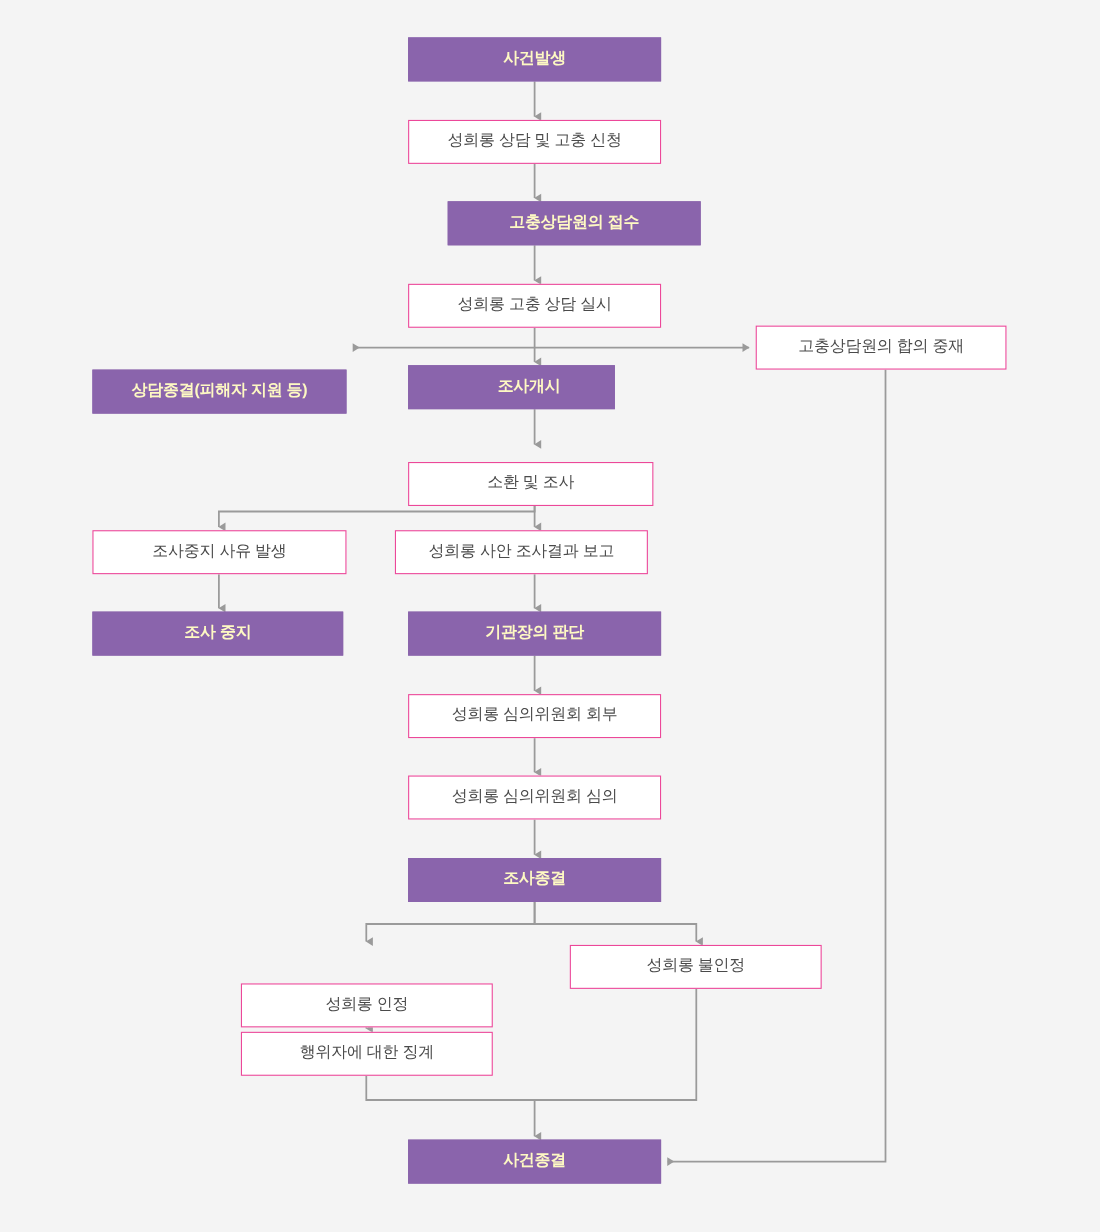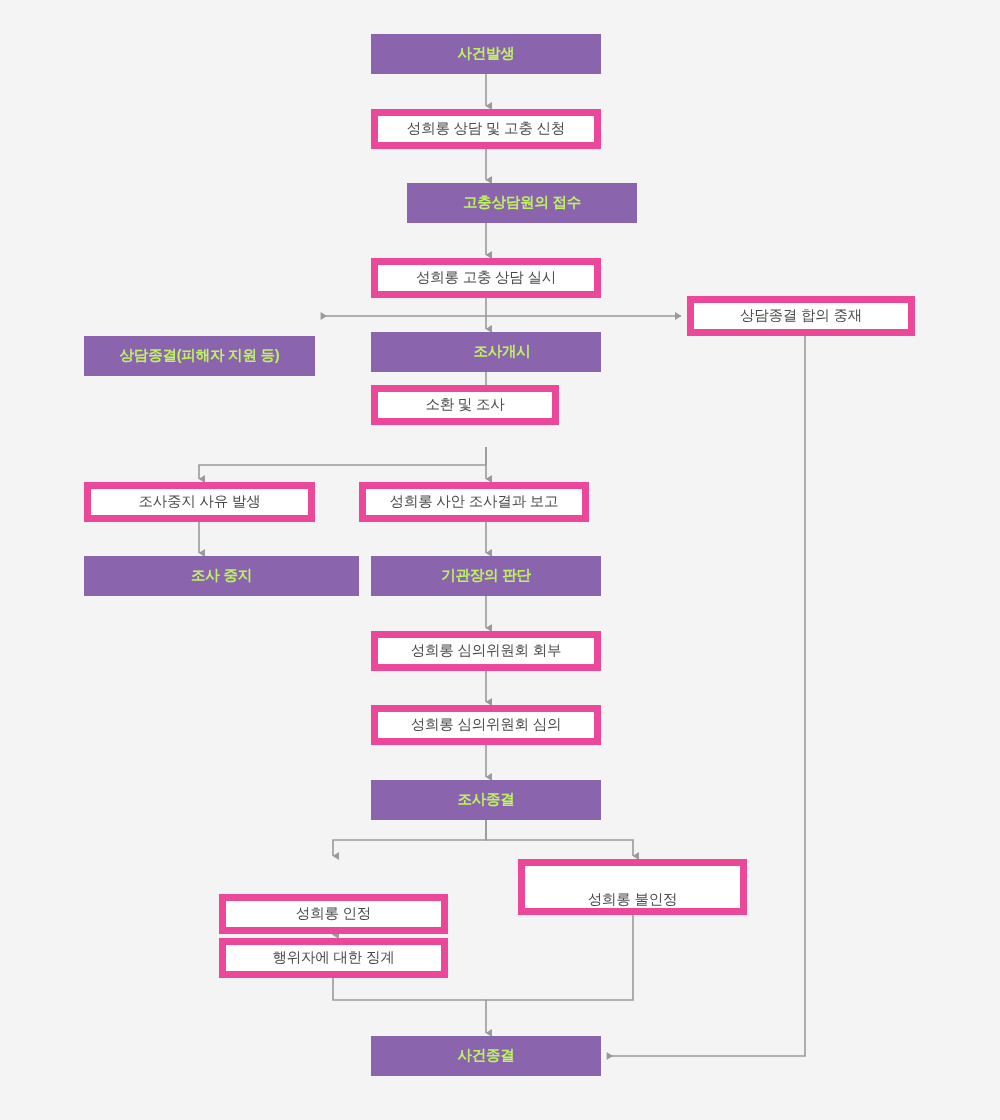--- a/index.html
+++ b/index.html
@@ -17,28 +17,28 @@
     box-sizing:border-box;
     display:flex;align-items:center;justify-content:center;
     text-align:center;
     font-size:14.5px;
     line-height:1.1;
     letter-spacing:-0.2px;
     white-space:nowrap;
   }
   .node.plain{
     background:#ffffff;
-    border:7px solid #ec4899;
+    border:1px solid #ec4899;
     color:#4a4a4a;
     font-weight:400;
   }
   .node.accent{
     background:#8a64ac;
     border:1px solid #8a64ac;
-    color:#bef264;
+    color:#fef9c3;
     font-weight:700;
   }
 </style>
 </head>
 <body>
 
 <div id="canvas">
 
   <svg class="edges" viewBox="0 0 1000 1120" xmlns="http://www.w3.org/2000/svg">
     <defs>
@@ -95,53 +95,53 @@
       <div class="node accent" style="left: 371px; top: 183px; width: 230px; height: 40px; margin-left: 36px;">
         <span>고충상담원의 접수</span>
       </div>
       <div class="node plain" style="left: 371px; top: 258px; width: 230px; height: 40px;">
         <span>성희롱 고충 상담 실시</span>
       </div>
       <div class="node accent" style="left: 84px; top: 296px; width: 231px; height: 40px; margin-top: 40px;">
         <span>상담종결(피해자 지원 등)</span>
       </div>
       <div class="node plain" style="left: 687px; top: 296px; width: 228px; height: 40px;">
-        <span>상담종결 합의 중재</span>
+        <span>고충상담원의 합의 중재</span>
       </div>
-      <div class="node accent" style="left: 371px; top: 332px; width: 230px; height: 40px; padding-left: 32px;">
+      <div class="node accent" style="left: 371px; top: 332px; width: 188px; height: 40px; padding-left: 32px;">
         <span>조사개시</span>
       </div>
-      <div class="node plain" style="left: 371px; top: 385px; width: 188px; height: 40px;">
+      <div class="node plain" style="left: 371px; top: 420px; width: 223px; height: 40px;">
         <span>소환 및 조사</span>
       </div>
       <div class="node plain" style="left: 84px; top: 482px; width: 231px; height: 40px;">
         <span>조사중지 사유 발생</span>
       </div>
       <div class="node plain" style="left: 359px; top: 482px; width: 230px; height: 40px;">
         <span>성희롱 사안 조사결과 보고</span>
       </div>
-      <div class="node accent" style="left: 84px; top: 556px; width: 275px; height: 40px;">
+      <div class="node accent" style="left: 84px; top: 556px; width: 228px; height: 40px;">
         <span>조사 중지</span>
       </div>
       <div class="node accent" style="left: 371px; top: 556px; width: 230px; height: 40px;">
         <span>기관장의 판단</span>
       </div>
       <div class="node plain" style="left: 371px; top: 631px; width: 230px; height: 40px;">
         <span>성희롱 심의위원회 회부</span>
       </div>
       <div class="node plain" style="left: 371px; top: 705px; width: 230px; height: 40px;">
         <span>성희롱 심의위원회 심의</span>
       </div>
       <div class="node accent" style="left: 371px; top: 780px; width: 230px; height: 40px;">
         <span>조사종결</span>
       </div>
       <div class="node plain" style="left: 219px; top: 859px; width: 229px; height: 40px; margin-top: 35px;">
         <span>성희롱 인정</span>
       </div>
-      <div class="node plain" style="left: 518px; top: 859px; width: 229px; height: 56px; align-items: flex-end;">
+      <div class="node plain" style="left: 518px; top: 859px; width: 229px; height: 40px;">
         <span>성희롱 불인정</span>
       </div>
       <div class="node plain" style="left: 219px; top: 938px; width: 229px; height: 40px;">
         <span>행위자에 대한 징계</span>
       </div>
       <div class="node accent" style="left: 371px; top: 1036px; width: 230px; height: 40px;">
         <span>사건종결</span>
       </div>
     </div>
 

